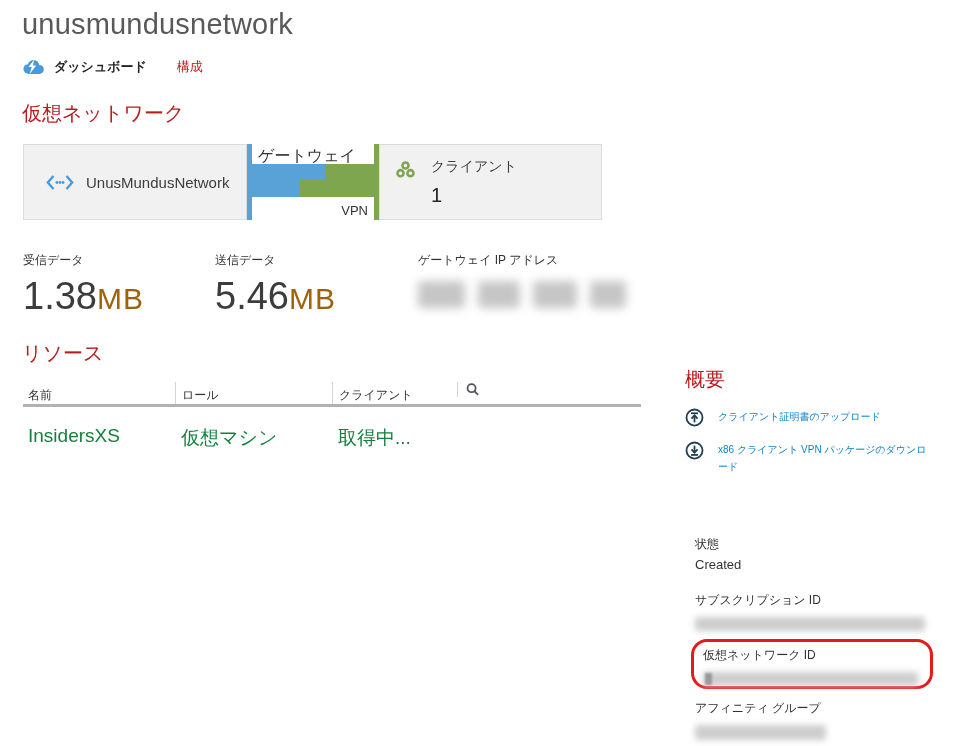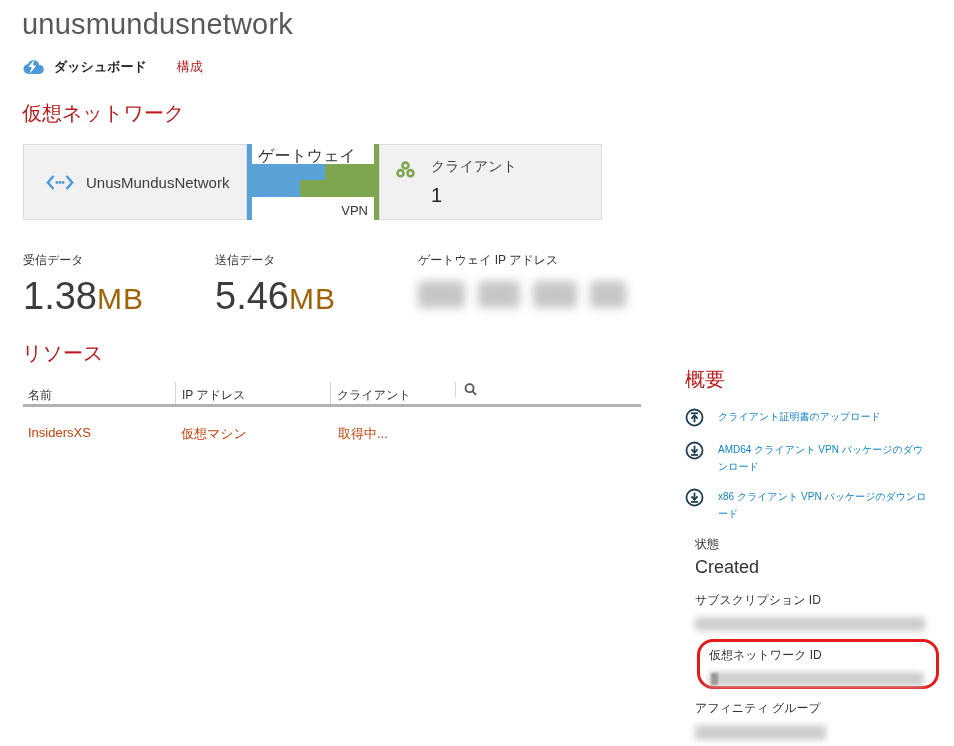--- a/index.html
+++ b/index.html
@@ -49,39 +49,39 @@
   .table { position:absolute; left:23px; top:382px; width:618px; }
   .thead { display:flex; align-items:flex-start; height:25px; border-bottom:3px solid #b2b2b6; }
   .th { font-size:12px; color:#333; padding:5px 0 0 6px; }
   .th + .th { border-left:1px solid #d4d4d4; }
   .th.c1 { width:152px; padding-left:5px; }
   .th.c2 { width:157px; }
   .th.c3 { width:155px; }
   .th.c4 { width:125px; }
   .th.c5 { width:29px; display:flex; align-items:center; justify-content:center; padding:0; cursor:pointer; }
   .trow { display:flex; margin-top:18px; }
-  .td { font-size:13px; color:#c2410c; padding-left:6px; }
+  .td { font-size:19px; color:#15803d; padding-left:6px; }
   .td.c1 { width:152px; padding-left:5px; }
   .td.c2 { width:157px; }
   .td.c3 { width:155px; }
 
   
   .sidebar { position:absolute; left:685px; top:366px; width:248px; }
   .qlinks { position:absolute; top:42px; left:0; width:248px; }
   .qlink { position:relative; padding-left:33px; margin-bottom:13px; min-height:20px; cursor:pointer; }
   .qlink .q-icon { position:absolute; left:0; top:0; }
   .qlink a { font-size:10px; color:#1283c7; text-decoration:none; line-height:17px; display:block; }
   .field-label { font-size:12px; color:#333; }
-  .field-value { font-size:18px; color:#333; margin-top:4px; }
+  .field-value { font-size:13px; color:#333; margin-top:4px; }
   .blur-bar { background:#cdcdcd; filter:blur(3px); border-radius:2px; height:14px; }
   .peek { position:absolute; left:2px; top:1px; width:7px; height:12px; background:#9a9a9a; filter:blur(1px); }
 
   .status-block { position:absolute; left:10px; top:170px; }
   .sub-block { position:absolute; left:10px; top:226px; width:232px; }
-  .vnetid-block { position:absolute; left:24px; top:281px; width:220px; }
+  .vnetid-block { position:absolute; left:18px; top:281px; width:220px; }
   .aff-block { position:absolute; left:10px; top:334px; width:232px; }
 
   .red-highlight { position:absolute; left:-12px; top:-8px; width:242px; height:50px;
                    border:3px solid #e31b1b; border-radius:16px; pointer-events:none; }
 </style>
 </head>
 <body>
 
 <div id="app">
 
@@ -165,21 +165,21 @@
         <div class="blob" style="width:36px"></div>
       </div>
     </div>
   </div>
 
   <div class="sec-heading" style="left:22px; top:340px;">リソース</div>
 
   <div class="table">
     <div class="thead">
       <div class="th c1">名前</div>
-      <div class="th c3">IP アドレス</div>
+      <div class="th c2">ロール</div>
       <div class="th c4">クライアント</div>
       <div class="th c5">
         <svg width="15" height="15" viewBox="0 0 16 16">
           <circle cx="7" cy="6.6" r="4.3" fill="none" stroke="#53535b" stroke-width="1.9"></circle>
           <line x1="10.3" y1="10" x2="14" y2="13.8" stroke="#53535b" stroke-width="1.9"></line>
         </svg>
       </div>
     </div>
     <div class="trow">
       <div class="td c1">InsidersXS</div>
@@ -202,29 +202,20 @@
         </svg>
         <a>クライアント証明書のアップロード</a>
       </div>
       <div class="qlink">
         <svg class="q-icon" width="19" height="19" viewBox="0 0 18 18">
           <circle cx="9" cy="9" r="7.6" fill="none" stroke="#1f3f55" stroke-width="1.7"></circle>
           <line x1="9" y1="4.4" x2="9" y2="11" stroke="#1f3f55" stroke-width="1.7"></line>
           <polyline points="6.1,8 9,11 11.9,8" fill="none" stroke="#1f3f55" stroke-width="1.7"></polyline>
           <line x1="5.7" y1="13.2" x2="12.3" y2="13.2" stroke="#1f3f55" stroke-width="1.7"></line>
         </svg>
-        <a>AMD64 クライアント VPN パッケージのダウンロード</a>
-      </div>
-      <div class="qlink">
-        <svg class="q-icon" width="19" height="19" viewBox="0 0 18 18">
-          <circle cx="9" cy="9" r="7.6" fill="none" stroke="#1f3f55" stroke-width="1.7"></circle>
-          <line x1="9" y1="4.4" x2="9" y2="11" stroke="#1f3f55" stroke-width="1.7"></line>
-          <polyline points="6.1,8 9,11 11.9,8" fill="none" stroke="#1f3f55" stroke-width="1.7"></polyline>
-          <line x1="5.7" y1="13.2" x2="12.3" y2="13.2" stroke="#1f3f55" stroke-width="1.7"></line>
-        </svg>
         <a>x86 クライアント VPN パッケージのダウンロード</a>
       </div>
     </div>
 
     <div class="status-block">
       <div class="field-label">状態</div>
       <div class="field-value">Created</div>
     </div>
 
     <div class="sub-block">

